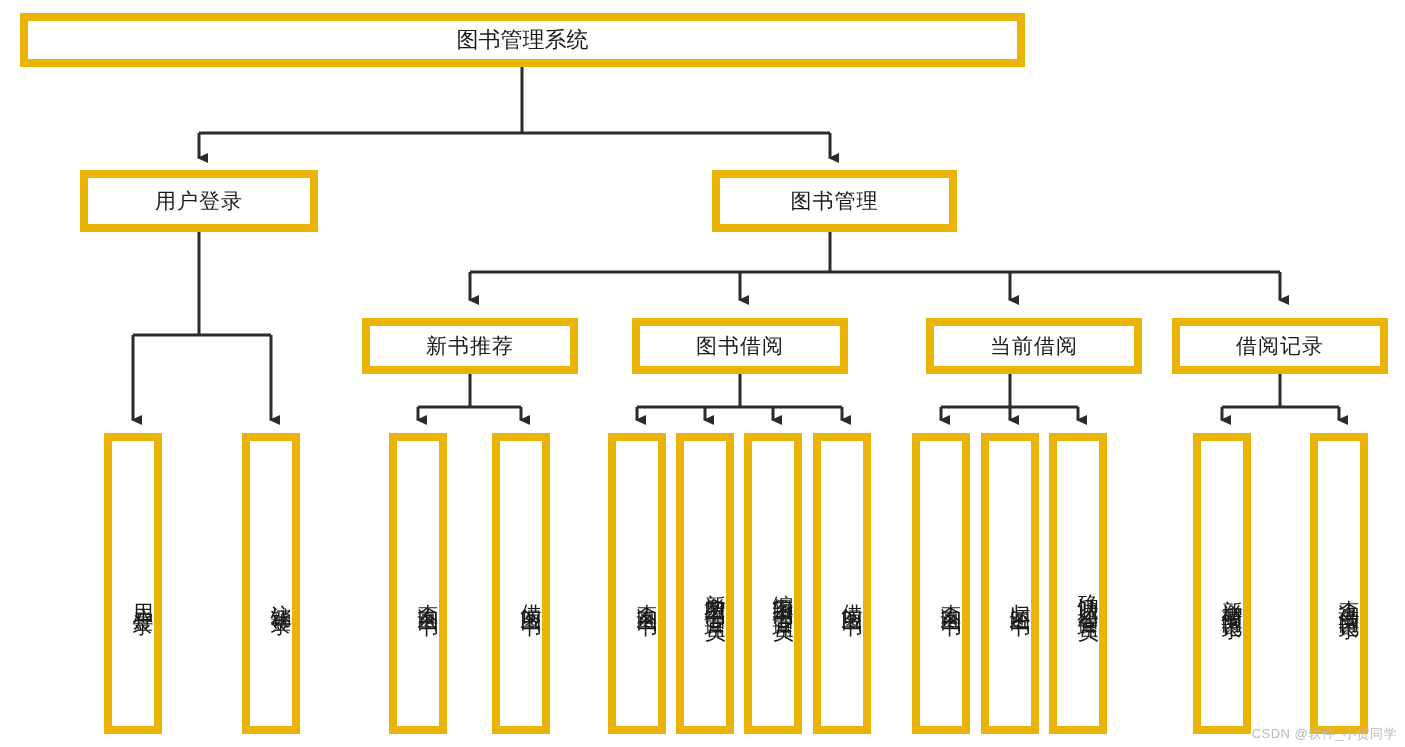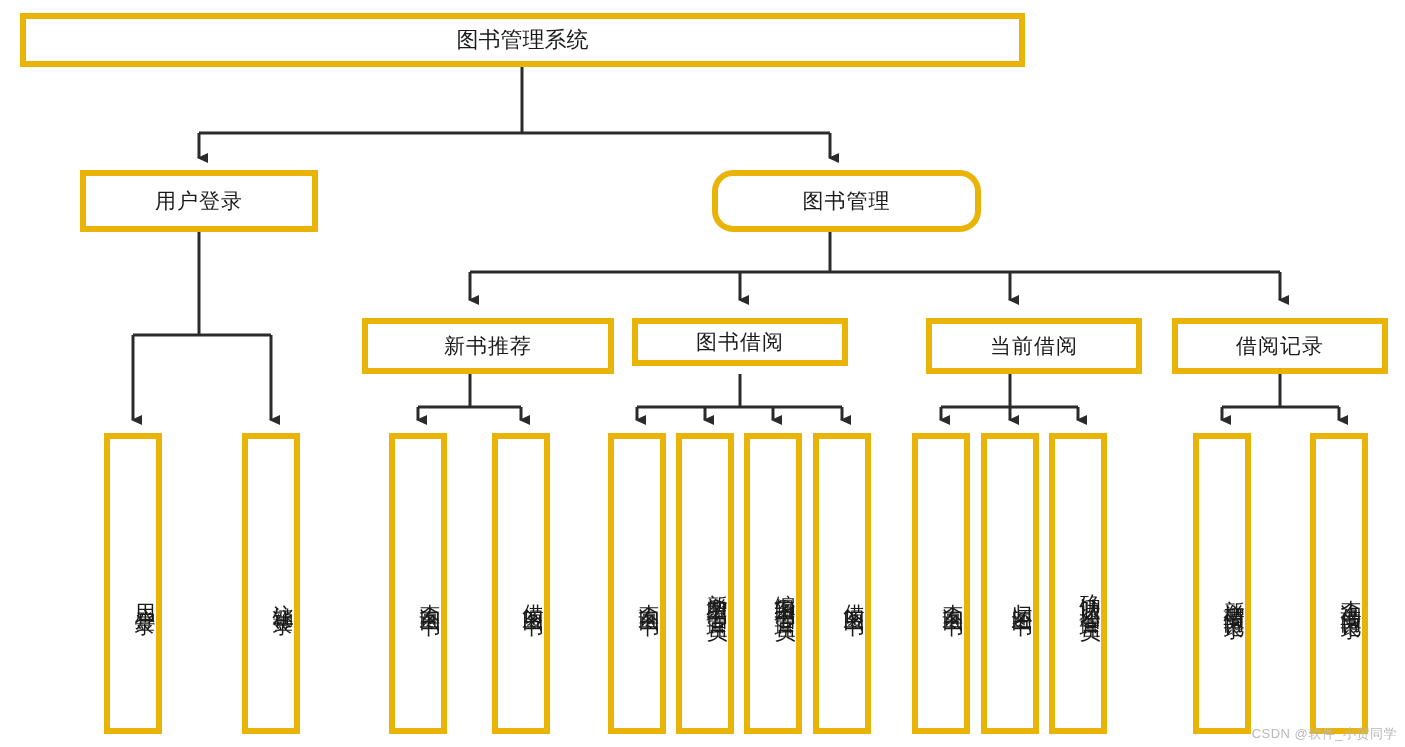--- a/index.html
+++ b/index.html
@@ -14,21 +14,21 @@
     position: relative;
     width: 1405px;
     height: 747px;
     background: #ffffff;
     overflow: hidden;
   }
   .node {
     position: absolute;
     box-sizing: border-box;
     background: #ffffff;
-    border: 6px solid #eab308;
+    border: 8px solid #eab308;
     display: flex;
     align-items: center;
     justify-content: center;
     color: #1a1a1a;
   }
   .node.horiz {
     font-size: 21px;
     letter-spacing: 1px;
   }
   .node.root {
@@ -122,28 +122,28 @@
     </g>
   </svg>
 
   <div class="node root" style="left:20px; top:13px; width:1005px; height:54px;">
     <span>图书管理系统</span>
   </div>
 
   <div class="node horiz" style="left:80px; top:170px; width:238px; height:62px;">
     <span>用户登录</span>
   </div>
-  <div class="node horiz" style="left:712px; top:170px; width:269px; height:62px;border-radius:21px;">
+  <div class="node horiz" style="left:712px; top:170px; width:245px; height:62px;">
     <span>图书管理</span>
   </div>
 
-  <div class="node horiz" style="left:362px; top:318px; width:252px; height:56px;">
+  <div class="node horiz" style="left:362px; top:318px; width:216px; height:56px;">
     <span>新书推荐</span>
   </div>
-  <div class="node horiz" style="left:632px; top:318px; width:216px; height:48px;">
+  <div class="node horiz" style="left:632px; top:318px; width:216px; height:56px;">
     <span>图书借阅</span>
   </div>
   <div class="node horiz" style="left:902px; top:318px; width:216px; height:56px;margin-left:24px;">
     <span>当前借阅</span>
   </div>
   <div class="node horiz" style="left:1172px; top:318px; width:216px; height:56px;">
     <span>借阅记录</span>
   </div>
 
   <div class="node leaf" style="left:104px; top:433px; width:58px; height:301px;">

